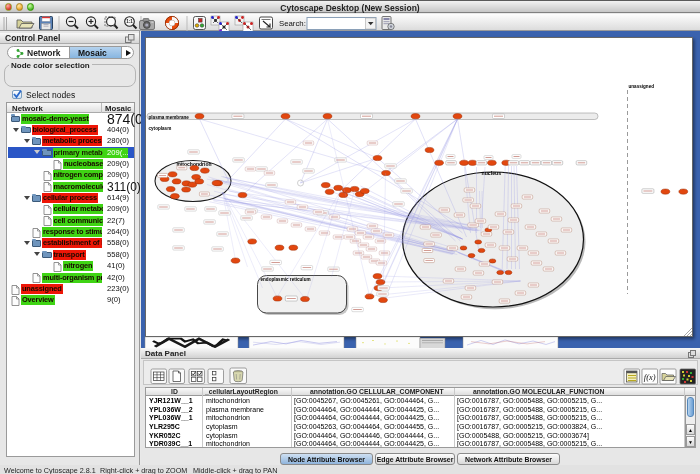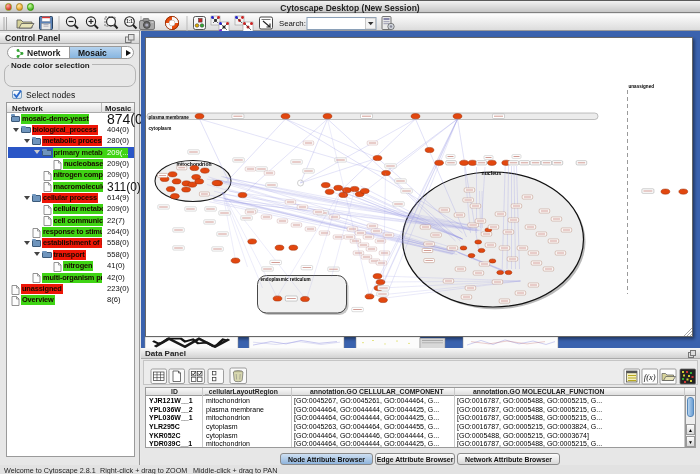--- a/index.html
+++ b/index.html
@@ -274,21 +274,21 @@
         <path d="M1 0.5 L5.5 0.5 L8 3 L8 9.5 L1 9.5 Z" fill="#fdfdfd" stroke="#777" stroke-width="0.8"></path>
         <path d="M5.5 0.5 L5.5 3 L8 3" fill="none" stroke="#777" stroke-width="0.7"></path>
       </svg>
       <div style="position:absolute;left:15.0px;top:283.9px;height:10px;max-width:82px;background:#ee1607;color:#1a0a00;font-size:7.4px;font-weight:700;letter-spacing:-0.15px;line-height:10px;padding:0 1px;white-space:nowrap;overflow:hidden">unassigned</div>
       <div style="position:absolute;left:101px;top:283.9px;height:10px;color:#111;font-size:7.6px;font-weight:500;line-height:10px">223(0)</div>
 <svg width="9" height="10" viewBox="0 0 9 10" style="position:absolute;left:5.0px;top:295.9px">
         <path d="M1 0.5 L5.5 0.5 L8 3 L8 9.5 L1 9.5 Z" fill="#fdfdfd" stroke="#777" stroke-width="0.8"></path>
         <path d="M5.5 0.5 L5.5 3 L8 3" fill="none" stroke="#777" stroke-width="0.7"></path>
       </svg>
       <div style="position:absolute;left:15.0px;top:295.2px;height:10px;max-width:82px;background:#3fd414;color:#1a0a00;font-size:7.4px;font-weight:700;letter-spacing:-0.15px;line-height:10px;padding:0 1px;white-space:nowrap;overflow:hidden">Overview</div>
-      <div style="position:absolute;left:101px;top:295.2px;height:10px;color:#111;font-size:7.6px;font-weight:500;line-height:10px">8(6)</div>
+      <div style="position:absolute;left:101px;top:295.2px;height:10px;color:#111;font-size:7.6px;font-weight:500;line-height:10px">9(0)</div>
     </div>
 </div>
 <div id="mdi">
   <div id="inner">
     <svg width="548" height="290" viewBox="0 0 548 290" style="position:absolute;left:0;top:10.5px">
     <rect x="1.0" y="65.0" width="451" height="6.5" rx="3.2" fill="#ececec" stroke="#999" stroke-width="0.6"></rect>
 <ellipse cx="47.0" cy="133.0" rx="38" ry="20.5" fill="#f1f1f1" stroke="#1a1a1a" stroke-width="1.1"></ellipse>
 <ellipse cx="349.0" cy="193.7" rx="90.5" ry="67.5" fill="#8a8a8a" opacity="0.6"></ellipse>
 <ellipse cx="347.0" cy="191.5" rx="90.5" ry="67.5" fill="#ededed" stroke="#111" stroke-width="1.2"></ellipse>
 <rect x="113.5" y="229.5" width="89" height="37.5" rx="9" fill="#999" opacity="0.55"></rect>

